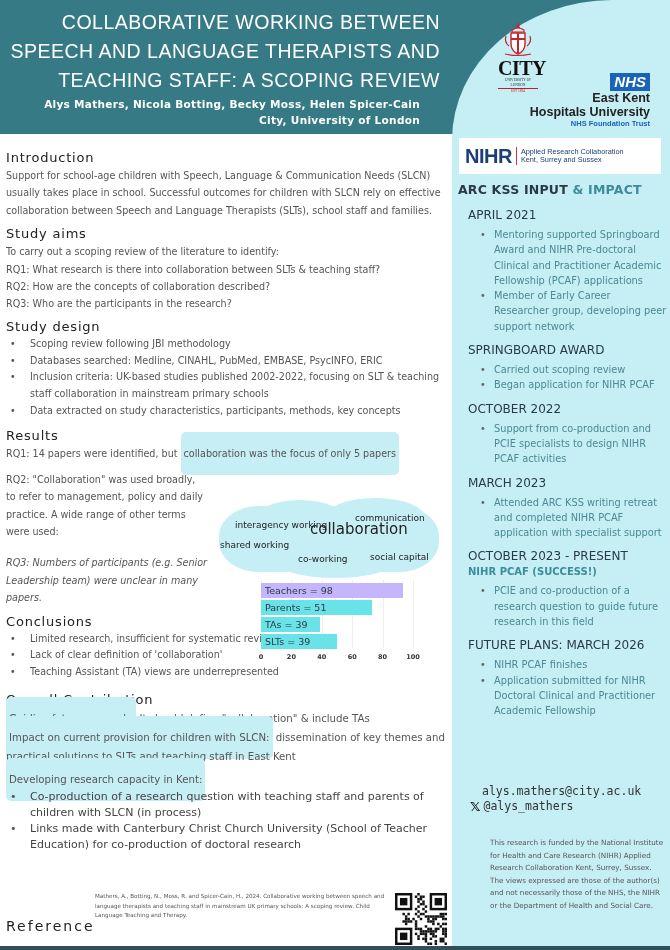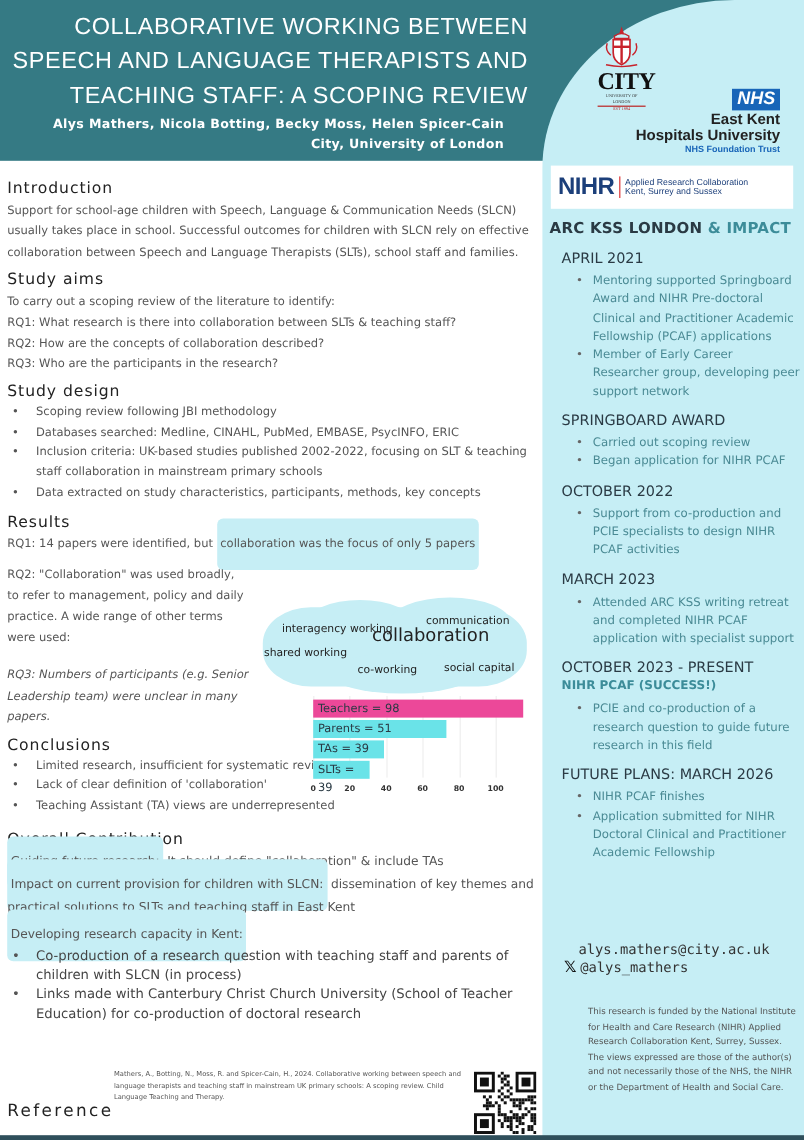--- a/index.html
+++ b/index.html
@@ -120,21 +120,21 @@
 <div class="nihr-logo">
   <span class="nihr-word">NIHR</span>
   <span class="nihr-sep"></span>
   <span class="nihr-text">
     <span>Applied Research Collaboration</span><br>
     <span>Kent, Surrey and Sussex</span>
   </span>
 </div>
 
 <div class="arc-title">
-  <span>ARC KSS LONDON</span>
+  <span>ARC KSS INPUT</span>
   <span class="accent">&amp; IMPACT</span>
 </div>
 
 <div class="timeline" id="timeline">
     <div class="tl-head">APRIL 2021</div>
     <ul class="tl-list" style="margin-top: 4px;">
       <li>Mentoring supported Springboard Award and NIHR Pre-doctoral Clinical and Practitioner Academic Fellowship (PCAF) applications</li>
       <li>Member of Early Career Researcher group, developing peer support network</li>
     </ul>
     <div class="tl-head">SPRINGBOARD AWARD</div>
@@ -366,27 +366,27 @@
     <div class="gridline" style="left: 36.4px;"></div>
     <div class="tick" style="left: 36.4px;">20</div>
     <div class="gridline" style="left: 66.8px;"></div>
     <div class="tick" style="left: 66.8px;">40</div>
     <div class="gridline" style="left: 97.2px;"></div>
     <div class="tick" style="left: 97.2px;">60</div>
     <div class="gridline" style="left: 127.6px;"></div>
     <div class="tick" style="left: 127.6px;">80</div>
     <div class="gridline" style="left: 158px;"></div>
     <div class="tick" style="left: 158px;">100</div>
-    <div class="bar" style="top: 3px; width: 175px; background: #ec4899;">
+    <div class="bar" style="top: 3px; width: 142px; background: #c4b5fd;">
       <span class="bar-label">Teachers = 98</span>
     </div>
     <div class="bar" style="top: 20px; width: 110.96px; background: rgb(106, 227, 232);">
       <span class="bar-label">Parents = 51</span>
     </div>
     <div class="bar" style="top: 37px; width: 59.28px; background: rgb(106, 227, 232);">
       <span class="bar-label">TAs = 39</span>
     </div>
-    <div class="bar" style="top: 54px; width: 47px; background: rgb(106, 227, 232);">
+    <div class="bar" style="top: 54px; width: 76px; background: rgb(106, 227, 232);">
       <span class="bar-label">SLTs = 39</span>
     </div>
   </div>
 
 <div class="bottom-bar"></div>
 
 </body></html>

